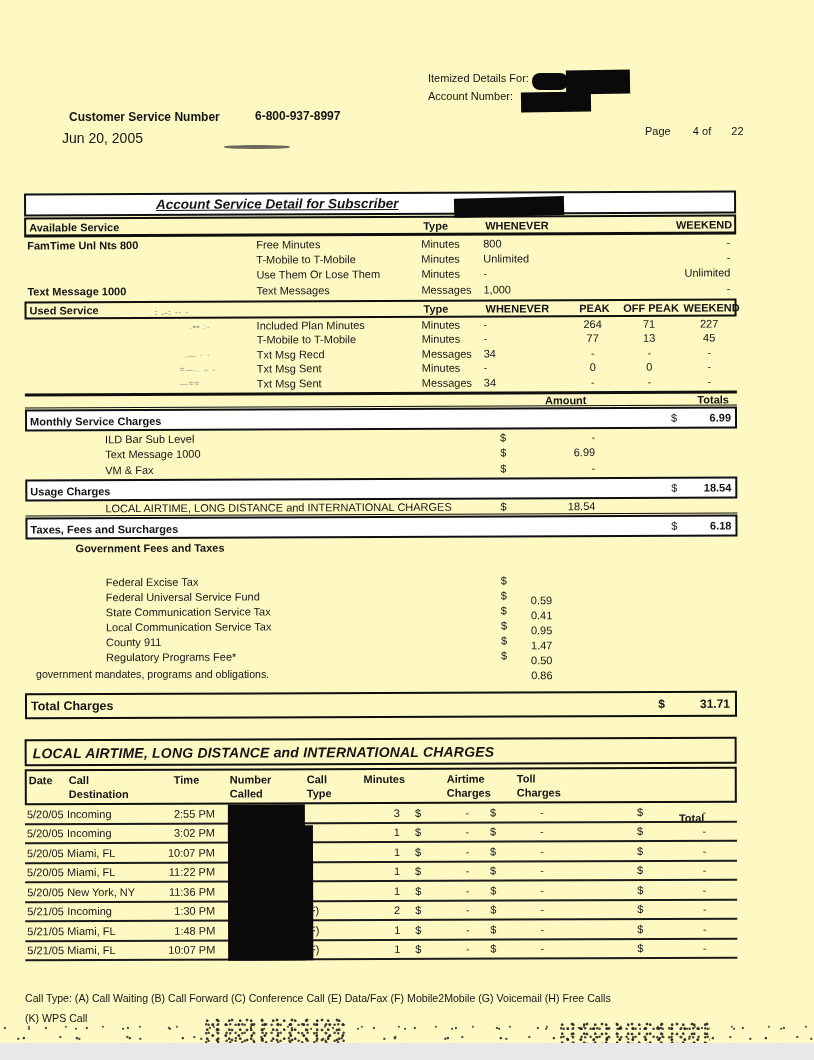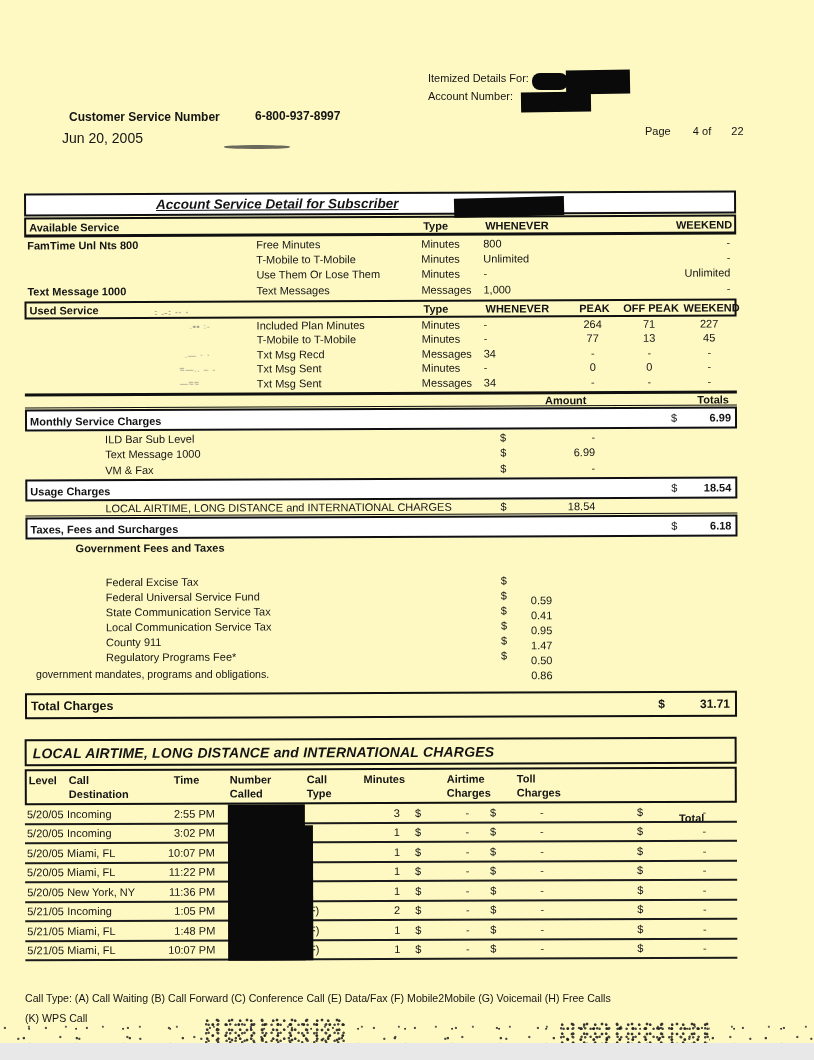--- a/index.html
+++ b/index.html
@@ -323,21 +323,21 @@
   <div class="total-band">
     <span class="lbl">Total Charges</span>
     <span class="cur">$</span>
     <span class="amt">31.71</span>
   </div>
 
   <div class="calls">
     <div class="calls-title">LOCAL AIRTIME, LONG DISTANCE and INTERNATIONAL CHARGES</div>
 
     <div class="calls-hdr">
-      <span>Level</span>
+      <span>Date</span>
       <span style="width:70px;">Call Destination</span>
       <span style="padding-left:10px;">Time</span>
       <span></span>
       <span style="width:52px;">Number Called</span>
       <span style="width:34px;">Call Type</span>
       <span class="cell-c">Minutes</span>
       <span style="grid-column:8/10;padding-left:30px;width:85px;">Airtime Charges</span>
       <span style="grid-column:10/12;padding-left:25px;width:80px;">Toll Charges</span>
       <span></span>
       <span style="grid-column:13/15;padding-left:40px;margin-top:40px;">Total</span>
@@ -420,21 +420,21 @@
         <span class="cell-c">-</span>
         <span>$</span>
         <span class="cell-c">-</span>
         <span></span>
         <span>$</span>
         <span class="cell-c">-</span>
       </div>
       <div class="call-row">
         <span>5/21/05</span>
         <span>Incoming</span>
-        <span class="cell-r">1:05 PM</span>
+        <span class="cell-r">1:30 PM</span>
         <span></span>
           <span></span>
         <span>(F)</span>
         <span class="cell-r" style="padding-right:15px;">2</span>
         <span>$</span>
         <span class="cell-c">-</span>
         <span>$</span>
         <span class="cell-c">-</span>
         <span></span>
         <span>$</span>

